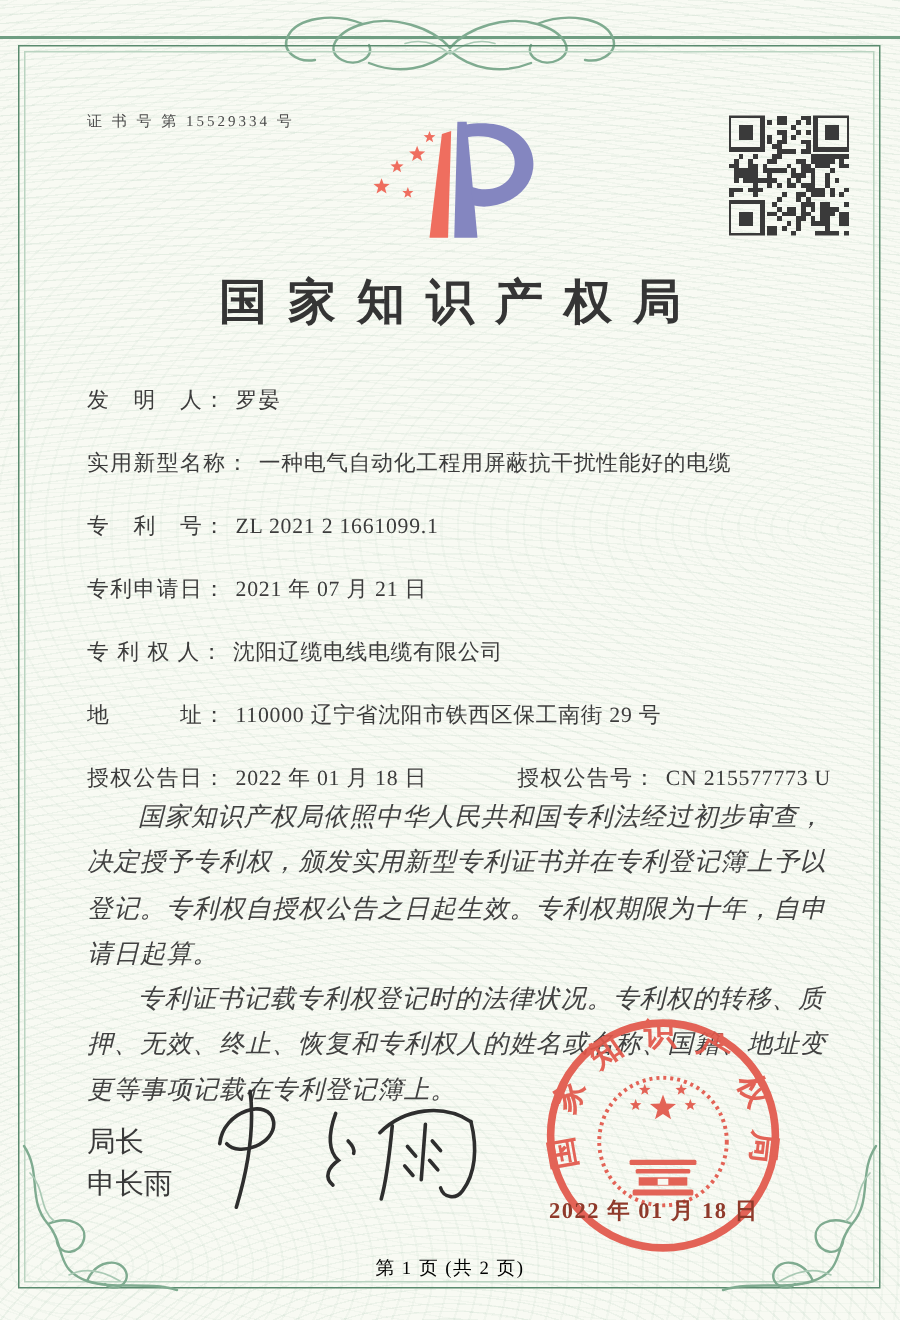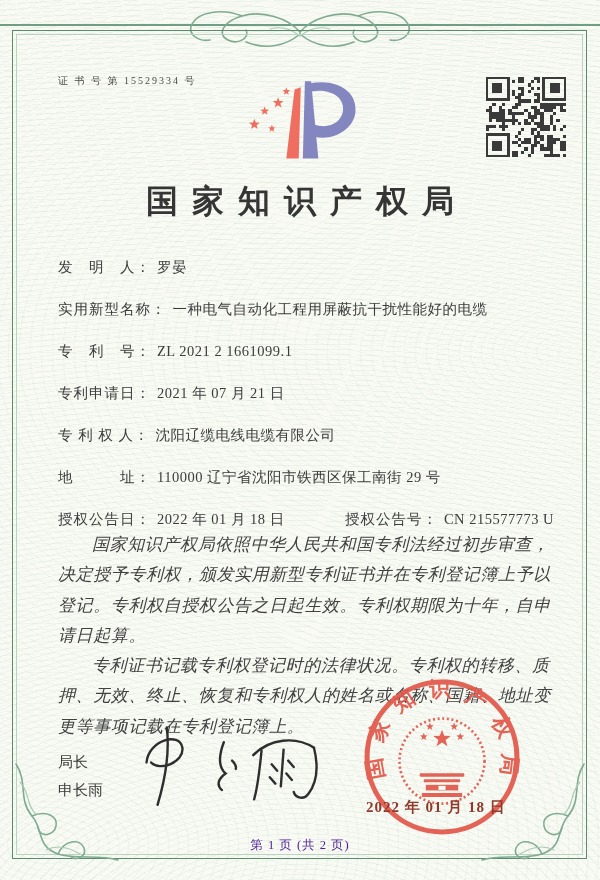--- a/index.html
+++ b/index.html
@@ -29,26 +29,26 @@
     font-size:32px;font-weight:bold;letter-spacing:14px;color:#353535;text-indent:14px;
   }
   .fields{position:absolute;left:58px;right:46px;top:258px;font-size:14.5px;}
   .fields .row{margin-bottom:24px;line-height:18px;white-space:nowrap;}
   .fields .lbl{letter-spacing:1px;}
   .fields .val{margin-left:6px;letter-spacing:.5px;}
   .grant{display:flex;justify-content:space-between;}
   .paras{position:absolute;left:58px;right:48px;top:530px;font-size:17px;line-height:1.78;
          color:#414141;font-style:italic;letter-spacing:.6px;}
   .paras p{margin:0;text-indent:2em;}
-  .signer{position:absolute;left:58px;top:748px;font-size:15px;line-height:28px;color:#3a3a3a;}
+  .signer{position:absolute;left:58px;top:748px;font-size:19px;line-height:28px;color:#3a3a3a;}
   .signature{position:absolute;left:128px;top:722px;width:210px;height:92px;}
   .seal{position:absolute;left:361px;top:676px;width:162px;height:162px;opacity:.92;}
   .sealdate{position:absolute;left:366px;top:798px;font-size:15px;color:#8f3a2b;
             letter-spacing:1px;font-weight:bold;white-space:nowrap;}
-  .footer{position:absolute;left:0;right:0;top:837px;text-align:center;font-size:12.5px;color:#4c1d95;letter-spacing:1px;}
+  .footer{position:absolute;left:0;right:0;top:837px;text-align:center;font-size:12.5px;color:#000000;letter-spacing:1px;}
   .orn{position:absolute;pointer-events:none;}
   .orn path{fill:none;stroke:#7fab90;stroke-width:1.6;stroke-linecap:round;}
   .orn .lt{stroke:#a9c9b4;stroke-width:1.1;}
 </style>
 </head>
 <body>
 
 <div class="page">
 
   <div class="topline"></div>

